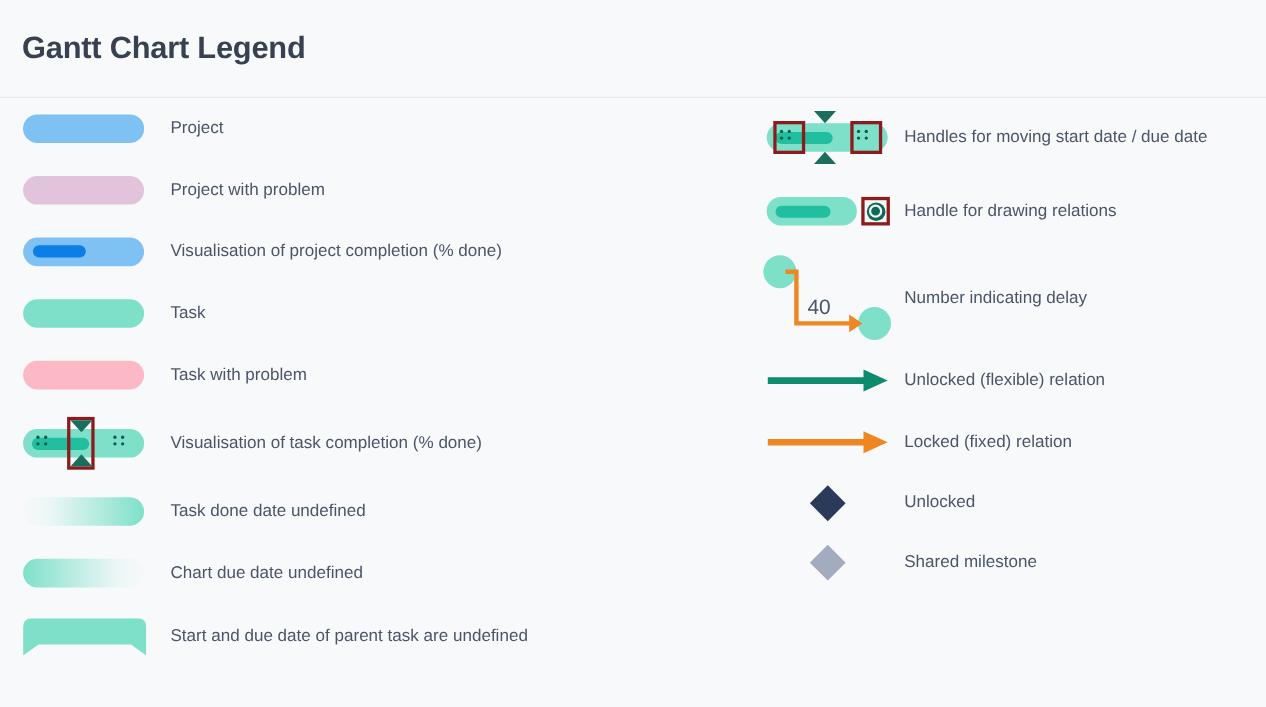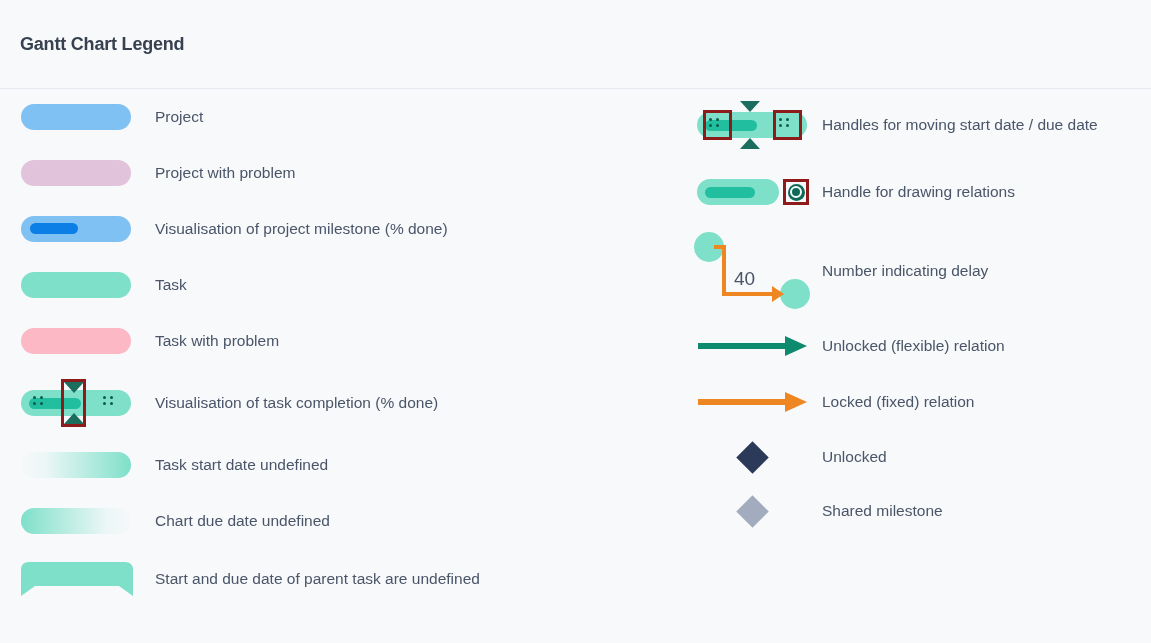--- a/index.html
+++ b/index.html
@@ -14,21 +14,21 @@
   .header{
     height:89px;
     box-sizing:border-box;
     display:flex;align-items:center;
     padding-left:20px;
     border-bottom:1px solid #E6E7EF;
     background:#F8F9FB;
   }
   .header h1{
     margin:0;
-    font-size:18px;
+    font-size:28px;
     font-weight:bold;
     color:#37414F;
     letter-spacing:-0.2px;
   }
   .legend{
     position:relative;
     height:554px;
   }
   .col{
     position:absolute;
@@ -173,21 +173,21 @@
       </div>
       <div class="label">Project with problem</div>
     </div>
 
     <div class="row">
       <div class="swatch">
         <div class="bar project">
           <span class="fill-blue"></span>
         </div>
       </div>
-      <div class="label">Visualisation of project milestone (% done)</div>
+      <div class="label">Visualisation of project completion (% done)</div>
     </div>
 
     <div class="row">
       <div class="swatch">
         <div class="bar task"></div>
       </div>
       <div class="label">Task</div>
     </div>
 
     <div class="row">
@@ -218,21 +218,21 @@
           <span class="tri up" style="left:53px;top:23px;"></span>
         </div>
       </div>
       <div class="label">Visualisation of task completion (% done)</div>
     </div>
 
     <div class="row">
       <div class="swatch">
         <div class="bar grad-start"></div>
       </div>
-      <div class="label">Task start date undefined</div>
+      <div class="label">Task done date undefined</div>
     </div>
 
     <div class="row">
       <div class="swatch">
         <div class="bar grad-due"></div>
       </div>
       <div class="label">Chart due date undefined</div>
     </div>
 
     <div class="row" style="height:60px;">

